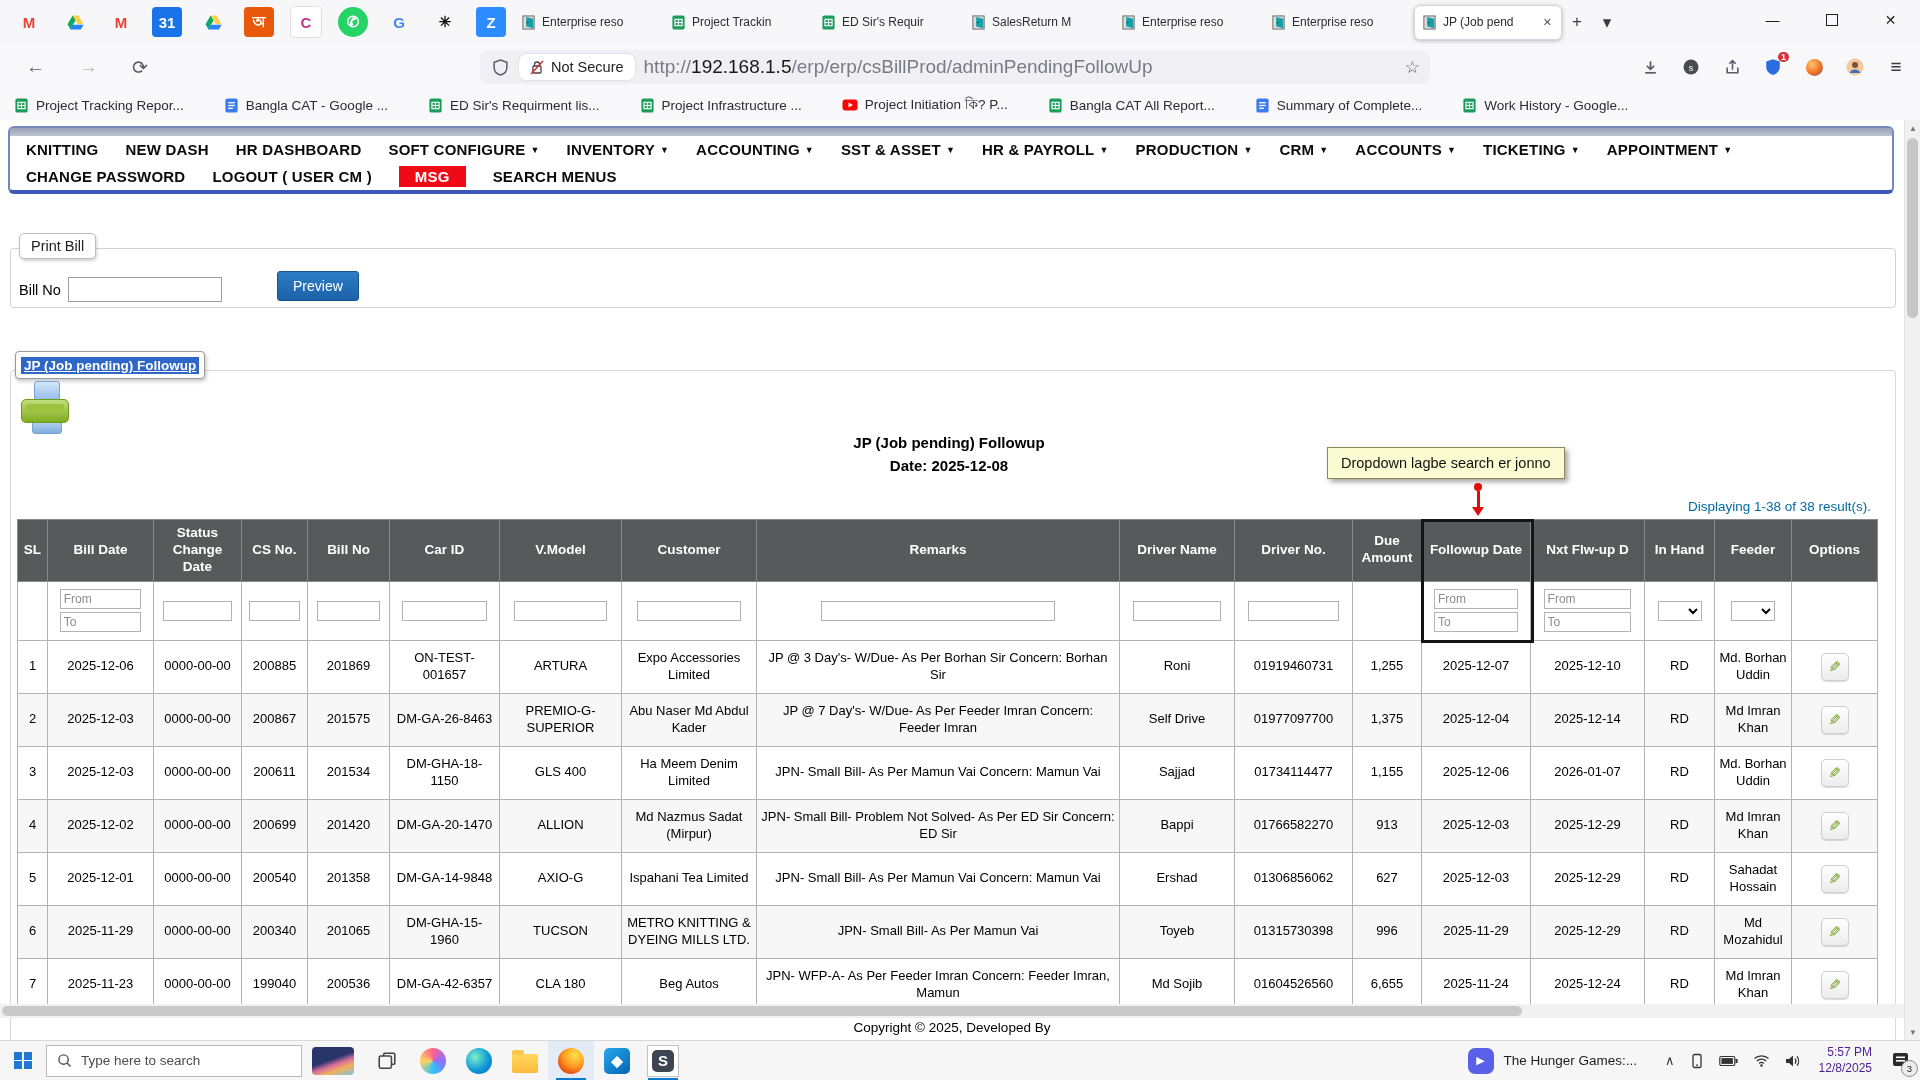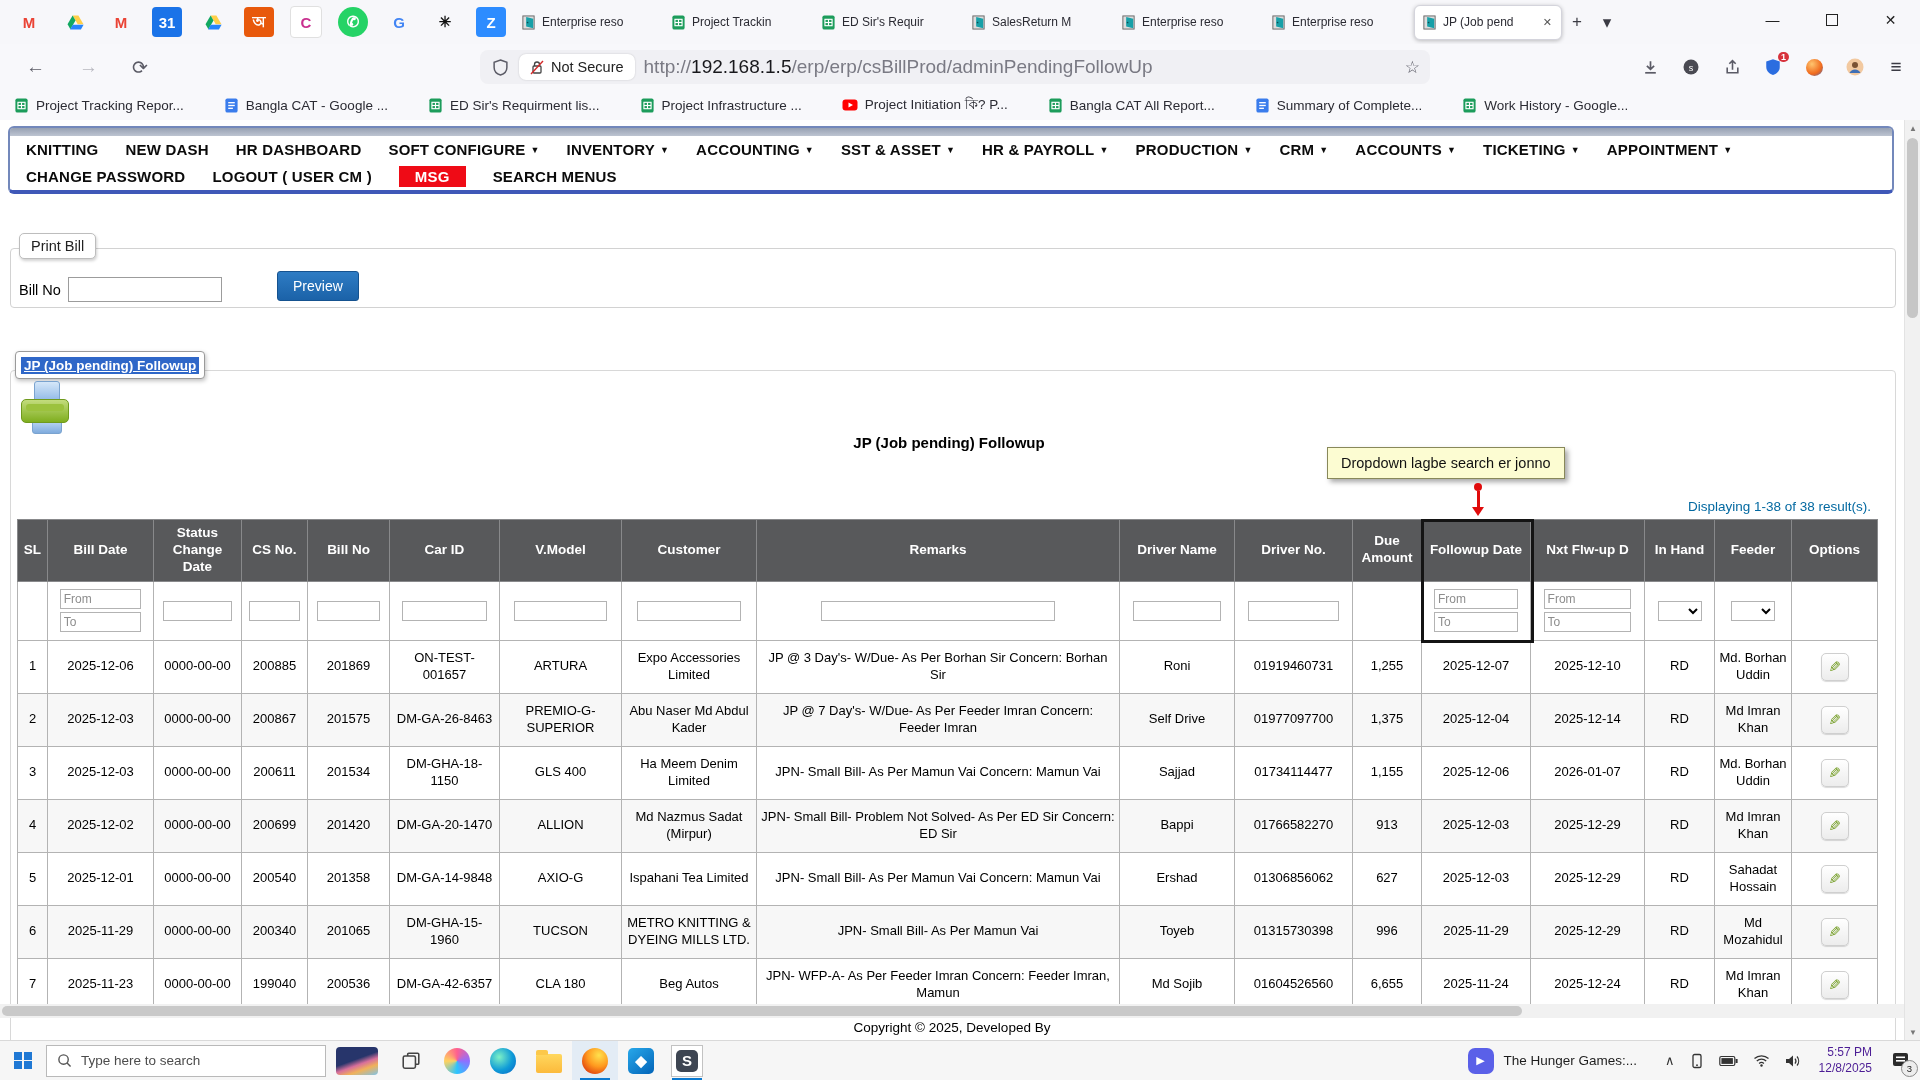--- a/index.html
+++ b/index.html
@@ -113,21 +113,21 @@
   .varrow{width:16px;height:16px;display:flex;align-items:center;justify-content:center;
     font-size:8px;color:#777;}
   .vthumb{position:absolute;left:2px;top:18px;width:11px;height:180px;background:#c6c6c6;border-radius:6px;}
   .varrow.bot{position:absolute;bottom:0;}
   
   .taskbar{position:absolute;left:0;top:1040px;width:1920px;height:40px;background:#f6f6f6;
     border-top:1px solid #d9d9d9;display:flex;align-items:center;box-sizing:border-box;}
   .tb-start{width:46px;height:40px;display:flex;align-items:center;justify-content:center;}
   .winlogo{display:grid;grid-template-columns:8px 8px;grid-gap:1.5px;}
   .winlogo b{width:8px;height:8px;background:#1f78d4;}
-  .tb-search{width:280px;height:32px;background:#fff;border:1px solid #b9b9b9;display:flex;
+  .tb-search{width:256px;height:32px;background:#fff;border:1px solid #b9b9b9;display:flex;
     align-items:center;gap:9px;padding:0 10px;font-size:13.5px;color:#4c4c4c;box-sizing:border-box;}
   .tb-widget{width:42px;height:28px;border-radius:4px;margin:0 10px;
     background:linear-gradient(160deg,#27356b 45%,#d86f9b 60%,#f0b25a 75%,#7fc3e8);}
   .tb-icons{display:flex;align-items:center;}
   .tb-app{width:46px;height:40px;display:flex;align-items:center;justify-content:center;position:relative;}
   .tb-app.active{background:#e3ecf5;}
   .tb-app.active:after,.tb-app.open:after{content:"";position:absolute;left:8px;bottom:0;
     width:30px;height:3px;background:#0b79d0;}
   .appcircle{width:26px;height:26px;border-radius:50%;}
   .appsquare{width:26px;height:26px;border-radius:5px;display:flex;align-items:center;
@@ -491,20 +491,21 @@
 
     <div class="panel jpsec">
       <div class="jp-tab"><span>JP (Job pending) Followup</span></div>
       <div class="printer">
         <div class="pr-top"></div>
           <div class="pr-body"></div>
           <div class="pr-bot"></div>
       </div>
       <div class="jp-heading">
         <div>JP (Job pending) Followup</div>
+        <div>Date: 2025-12-08</div>
       </div>
       <div class="tooltip">Dropdown lagbe search er jonno</div>
       <div class="tt-arrow">
         <div class="tt-dot"></div>
           <div class="tt-line"></div>
           <div class="tt-head"></div>
       </div>
       <div class="displaying">Displaying 1-38 of 38 result(s).</div>
       <div class="tablewrap">
         <table class="grid" id="gridtable">

